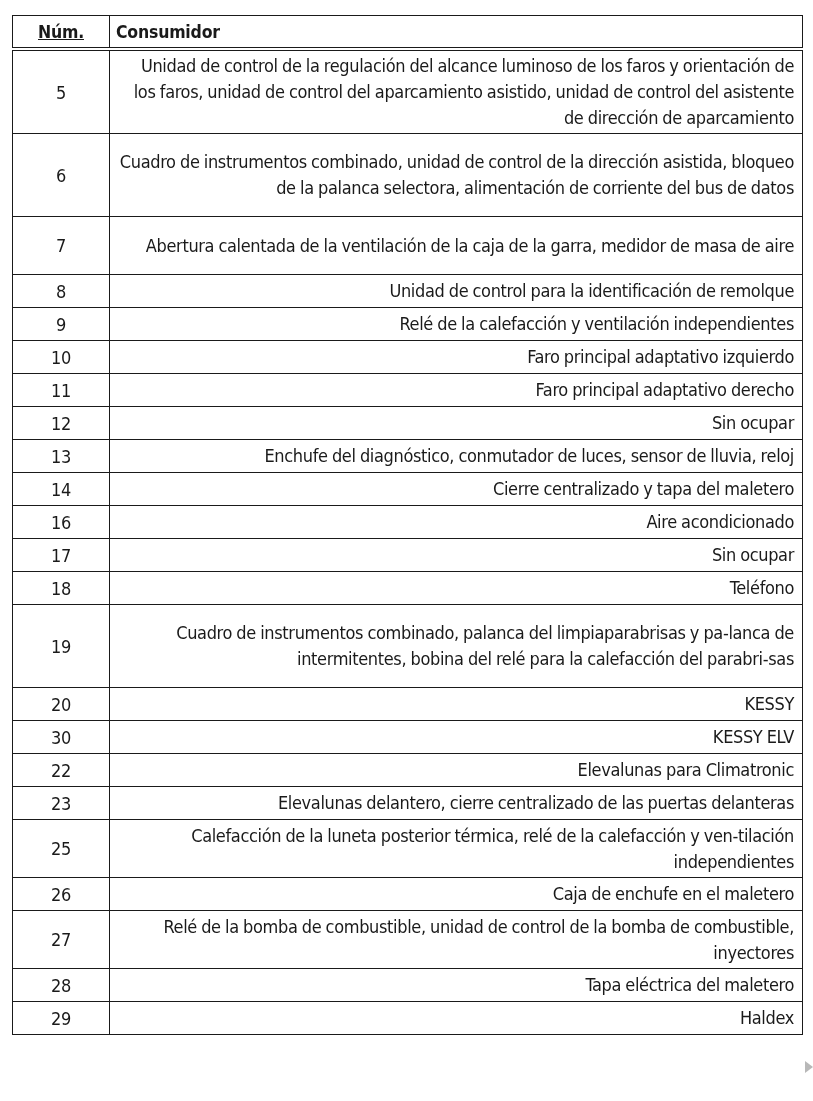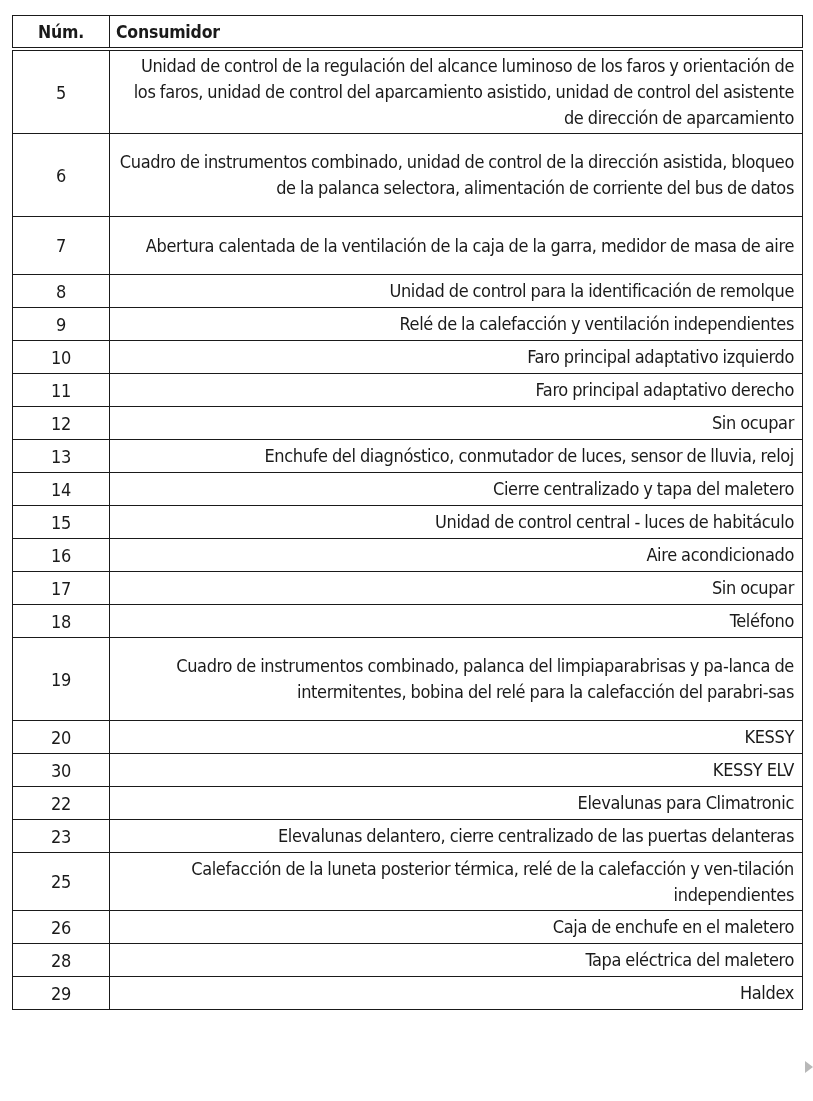--- a/index.html
+++ b/index.html
@@ -32,21 +32,21 @@
   .fuse-table col.num-col { width: 97px; }
   .fuse-table col.desc-col { width: 693px; }
 
   .fuse-table thead th {
     height: 31px;
     font-weight: bold;
     font-size: 17.5px;
     letter-spacing: -0.2px;
     border-bottom: 4px double #1a1a1a;
   }
-  .fuse-table thead th.num-head { text-align: center; }
+  .fuse-table thead th.num-head { text-align: center; text-decoration: underline; }
   .fuse-table thead th.desc-head { text-align: left; padding-left: 6px; }
 
   .fuse-table td.num-cell {
     text-align: center;
     font-size: 18px;
     letter-spacing: -0.3px;
   }
   .fuse-table td.desc-cell {
     text-align: right;
     font-size: 18px;
@@ -119,24 +119,20 @@
       </tr>
       <tr class="row-1">
         <td class="num-cell">13</td>
         <td class="desc-cell">Enchufe del diagnóstico, conmutador de luces, sensor de lluvia, reloj</td>
       </tr>
       <tr class="row-1">
         <td class="num-cell">14</td>
         <td class="desc-cell">Cierre centralizado y tapa del maletero</td>
       </tr>
       <tr class="row-1">
-        <td class="num-cell">15</td>
-        <td class="desc-cell">Unidad de control central - luces de habitáculo</td>
-      </tr>
-      <tr class="row-1">
         <td class="num-cell">16</td>
         <td class="desc-cell">Aire acondicionado</td>
       </tr>
       <tr class="row-1">
         <td class="num-cell">17</td>
         <td class="desc-cell">Sin ocupar</td>
       </tr>
       <tr class="row-1">
         <td class="num-cell">18</td>
         <td class="desc-cell">Teléfono</td>
@@ -162,20 +158,24 @@
         <td class="desc-cell">Elevalunas delantero, cierre centralizado de las puertas delanteras</td>
       </tr>
       <tr class="row-2">
         <td class="num-cell">25</td>
         <td class="desc-cell">Calefacción de la luneta posterior térmica, relé de la calefacción y ven-tilación independientes</td>
       </tr>
       <tr class="row-1">
         <td class="num-cell">26</td>
         <td class="desc-cell">Caja de enchufe en el maletero</td>
       </tr>
+      <tr class="row-2">
+        <td class="num-cell">27</td>
+        <td class="desc-cell">Relé de la bomba de combustible, unidad de control de la bomba de combustible, inyectores</td>
+      </tr>
       <tr class="row-1">
         <td class="num-cell">28</td>
         <td class="desc-cell">Tapa eléctrica del maletero</td>
       </tr>
       <tr class="row-1">
         <td class="num-cell">29</td>
         <td class="desc-cell">Haldex</td>
       </tr>
     </tbody>
 </table>

